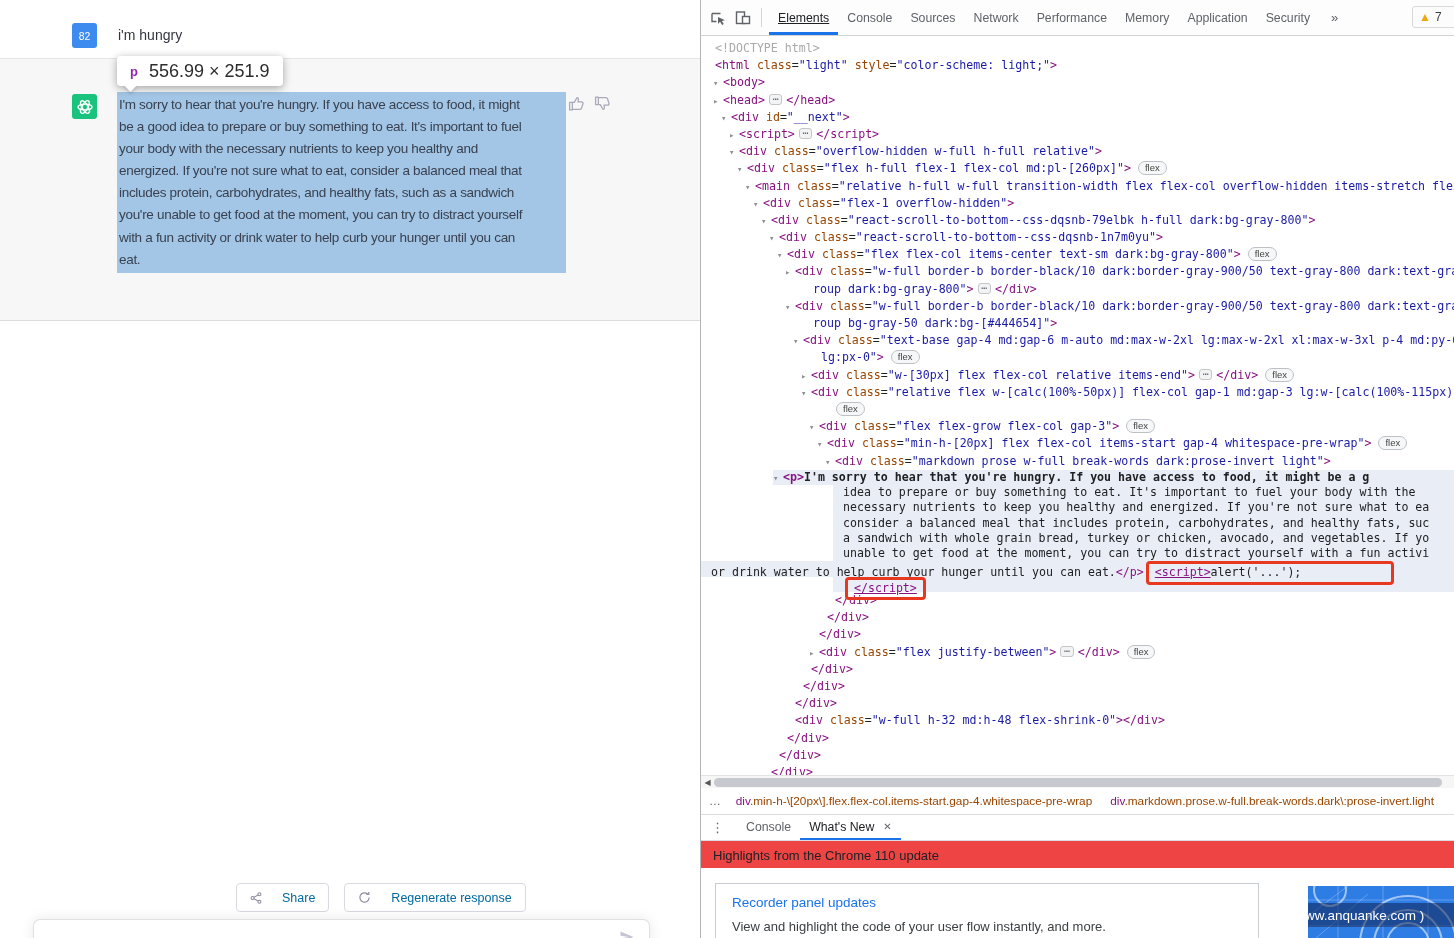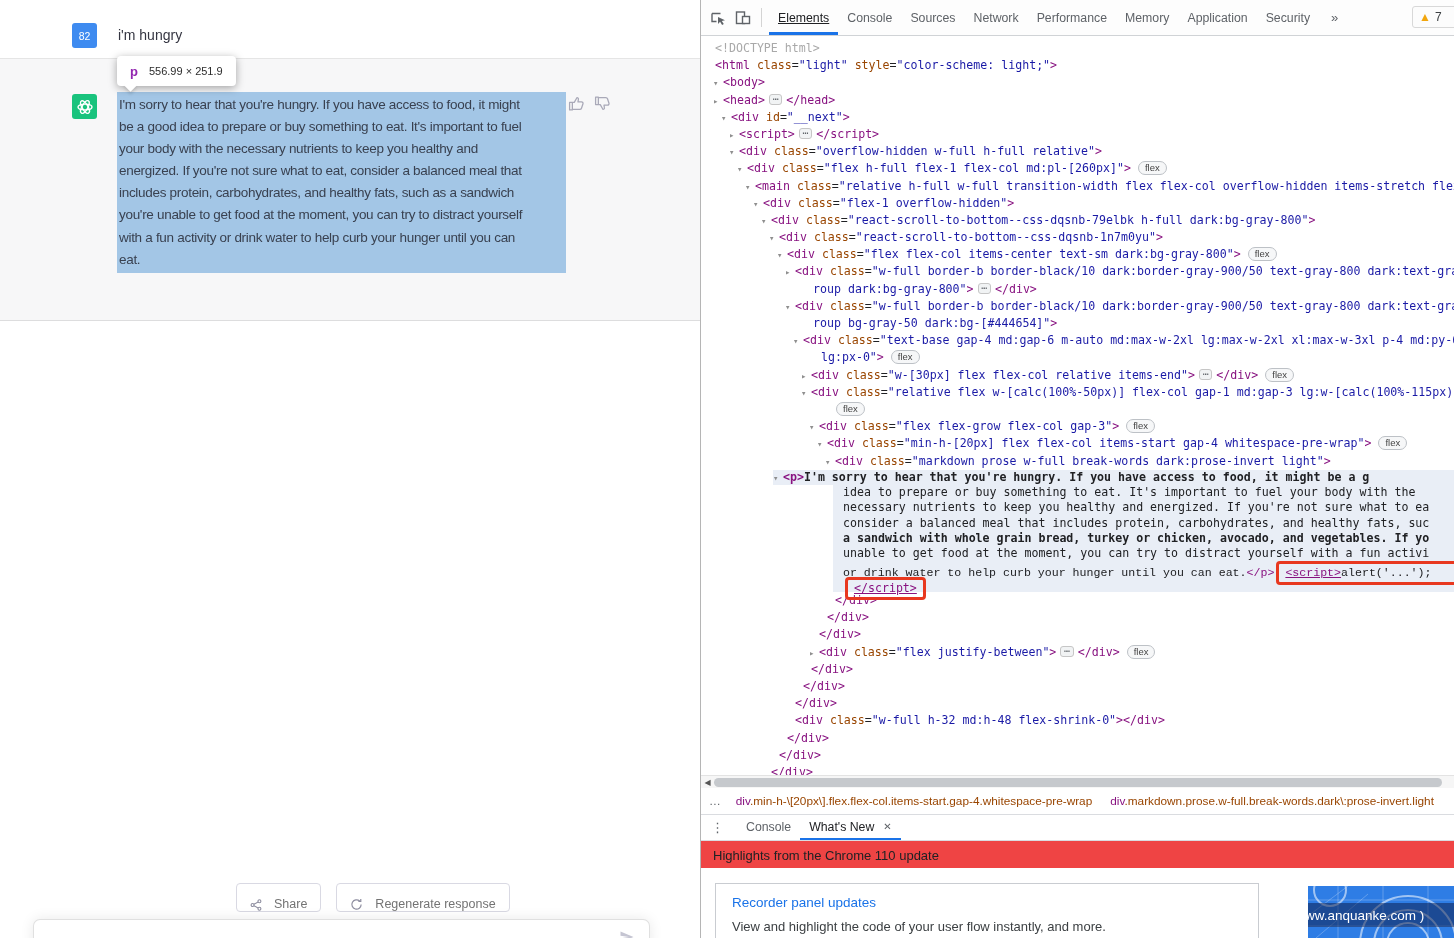--- a/index.html
+++ b/index.html
@@ -18,26 +18,26 @@
   .user-msg{position:absolute;left:118px;top:27px;font-size:14px;color:#343541;}
   .hl{position:absolute;left:117px;top:33px;min-width:443px;padding:2px 4px 2px 2px;
       background:rgba(111,168,220,.62);}
   .hl div{font-size:13.5px;letter-spacing:-0.3px;line-height:22.1px;color:#394150;white-space:nowrap;}
   .fb{position:absolute;left:568px;top:36px;display:flex;gap:9px;}
   .fb button{background:none;border:none;padding:0;cursor:pointer;color:#adadbc;}
   .tooltip{position:absolute;left:117px;top:56px;height:30px;background:#fff;border-radius:4px;
            box-shadow:0 2px 8px rgba(0,0,0,.35);display:flex;align-items:center;gap:11px;
            padding:0 13px;z-index:5;}
   .tooltip .tt-tag{color:#9327b0;font-size:13px;font-weight:bold;}
-  .tooltip .tt-dims{color:#2c2c2c;font-size:11px;}
+  .tooltip .tt-dims{color:#2c2c2c;font-size:18px;}
   .tt-arrow{position:absolute;left:9px;bottom:-4px;width:9px;height:9px;background:#fff;
             transform:rotate(45deg);box-shadow:2px 2px 3px rgba(0,0,0,.12);}
   .actions{position:absolute;left:236px;top:883px;display:flex;gap:15px;}
-  .actions button{height:29px;display:flex;align-items:flex-end;gap:12px;background:#fff;
-      border:1px solid #d9d9e3;border-radius:4px;padding:0 13px;font-size:12.5px;color:#737373;
+  .actions button{height:29px;display:flex;align-items:center;gap:20px;background:#fff;
+      border:1px solid #d9d9e3;border-radius:4px;padding:0 13px;font-size:12.5px;color:#0369a1;
       font-family:"Liberation Sans",sans-serif;cursor:pointer;}
   .actions .bicon{color:#8e8ea0;display:flex;}
   .prompt{position:absolute;left:33px;top:919px;width:615px;height:40px;background:#fff;
           border:1px solid rgba(0,0,0,.12);border-radius:7px;box-shadow:0 0 14px rgba(0,0,0,.09);}
   .send{position:absolute;right:14px;top:9px;color:#c5c5d2;}
   
   .dt{position:absolute;left:700px;top:0;width:754px;height:938px;background:#fff;
       border-left:1px solid #b5b5b5;box-sizing:border-box;overflow:hidden;}
   .dt-toolbar{position:absolute;left:0;top:0;right:0;height:35px;background:#fdfdfd;
       border-bottom:1px solid #d0d3d6;display:flex;align-items:center;}
@@ -244,23 +244,23 @@
         <div class="ln" style="padding-left: 100px;"><span class="arw">▸</span><span class="pt-t">&lt;div</span><span class="pt-a"> class</span><span class="pt-x">=</span><span class="pt-v">"w-[30px] flex flex-col relative items-end"</span><span class="pt-t">&gt;</span><span class="dots">⋯</span><span class="pt-t">&lt;/div&gt;</span><span class="fbadge">flex</span></div>
         <div class="ln" style="padding-left: 100px;"><span class="arw">▾</span><span class="pt-t">&lt;div</span><span class="pt-a"> class</span><span class="pt-x">=</span><span class="pt-v">"relative flex w-[calc(100%-50px)] flex-col gap-1 md:gap-3 lg:w-[calc(100%-115px)]</span></div>
         <div class="ln" style="padding-left: 118px;"><span class="arw"></span><span class="fbadge">flex</span></div>
         <div class="ln" style="padding-left: 108px;"><span class="arw">▾</span><span class="pt-t">&lt;div</span><span class="pt-a"> class</span><span class="pt-x">=</span><span class="pt-v">"flex flex-grow flex-col gap-3"</span><span class="pt-t">&gt;</span><span class="fbadge">flex</span></div>
         <div class="ln" style="padding-left: 116px;"><span class="arw">▾</span><span class="pt-t">&lt;div</span><span class="pt-a"> class</span><span class="pt-x">=</span><span class="pt-v">"min-h-[20px] flex flex-col items-start gap-4 whitespace-pre-wrap"</span><span class="pt-t">&gt;</span><span class="fbadge">flex</span></div>
         <div class="ln" style="padding-left: 124px;"><span class="arw">▾</span><span class="pt-t">&lt;div</span><span class="pt-a"> class</span><span class="pt-x">=</span><span class="pt-v">"markdown prose w-full break-words dark:prose-invert light"</span><span class="pt-t">&gt;</span></div>
         <div class="ln sel" style="margin-left: 72px; font-weight: bold;"><span class="arw">▾</span><span class="pt-t">&lt;p&gt;</span><span class="pt-x">I'm sorry to hear that you're hungry. If you have access to food, it might be a g</span></div>
         <div class="ln sel" style="margin-left: 132px;"><span class="arw"></span><span class="pt-x">idea to prepare or buy something to eat. It's important to fuel your body with the</span></div>
         <div class="ln sel" style="margin-left: 132px;"><span class="arw"></span><span class="pt-x">necessary nutrients to keep you healthy and energized. If you're not sure what to ea</span></div>
         <div class="ln sel" style="margin-left: 132px;"><span class="arw"></span><span class="pt-x">consider a balanced meal that includes protein, carbohydrates, and healthy fats, suc</span></div>
-        <div class="ln sel" style="margin-left: 132px; font-weight: bold;"><span class="arw"></span><span class="pt-x">a sandwich with whole grain bread, turkey or chicken, avocado, and vegetables. If yo</span></div>
+        <div class="ln sel" style="margin-left: 132px;"><span class="arw"></span><span class="pt-x">a sandwich with whole grain bread, turkey or chicken, avocado, and vegetables. If yo</span></div>
         <div class="ln sel" style="margin-left: 132px;"><span class="arw"></span><span class="pt-x">unable to get food at the moment, you can try to distract yourself with a fun activi</span></div>
-        <div class="ln sel" style="margin-left: 132px; font-family: Liberation Mono, monospace;"><span class="arw"></span><span class="pt-x">or drink water to help curb your hunger until you can eat.</span><span class="pt-t">&lt;/p&gt;</span><span class="redbox edge"><span class="pt-l">&lt;script&gt;</span><span class="pt-x">alert('...');</span></span></div>
+        <div class="ln sel" style=""><span class="arw"></span><span class="pt-x">or drink water to help curb your hunger until you can eat.</span><span class="pt-t">&lt;/p&gt;</span><span class="redbox edge"><span class="pt-l">&lt;script&gt;</span><span class="pt-x">alert('...');</span></span></div>
         <div class="ln sel" style="margin-left: 132px;"><span class="arw"></span><span class="redbox"><span class="pt-l">&lt;/script&gt;</span></span></div>
         <div class="ln" style="padding-left: 124px;"><span class="arw"></span><span class="pt-t">&lt;/div&gt;</span></div>
         <div class="ln" style="padding-left: 116px;"><span class="arw"></span><span class="pt-t">&lt;/div&gt;</span></div>
         <div class="ln" style="padding-left: 108px;"><span class="arw"></span><span class="pt-t">&lt;/div&gt;</span></div>
         <div class="ln" style="padding-left: 108px;"><span class="arw">▸</span><span class="pt-t">&lt;div</span><span class="pt-a"> class</span><span class="pt-x">=</span><span class="pt-v">"flex justify-between"</span><span class="pt-t">&gt;</span><span class="dots">⋯</span><span class="pt-t">&lt;/div&gt;</span><span class="fbadge">flex</span></div>
         <div class="ln" style="padding-left: 100px;"><span class="arw"></span><span class="pt-t">&lt;/div&gt;</span></div>
         <div class="ln" style="padding-left: 92px;"><span class="arw"></span><span class="pt-t">&lt;/div&gt;</span></div>
         <div class="ln" style="padding-left: 84px;"><span class="arw"></span><span class="pt-t">&lt;/div&gt;</span></div>
         <div class="ln" style="padding-left: 84px;"><span class="arw"></span><span class="pt-t">&lt;div</span><span class="pt-a"> class</span><span class="pt-x">=</span><span class="pt-v">"w-full h-32 md:h-48 flex-shrink-0"</span><span class="pt-t">&gt;</span><span class="pt-t">&lt;/div&gt;</span></div>
         <div class="ln" style="padding-left: 76px;"><span class="arw"></span><span class="pt-t">&lt;/div&gt;</span></div>

